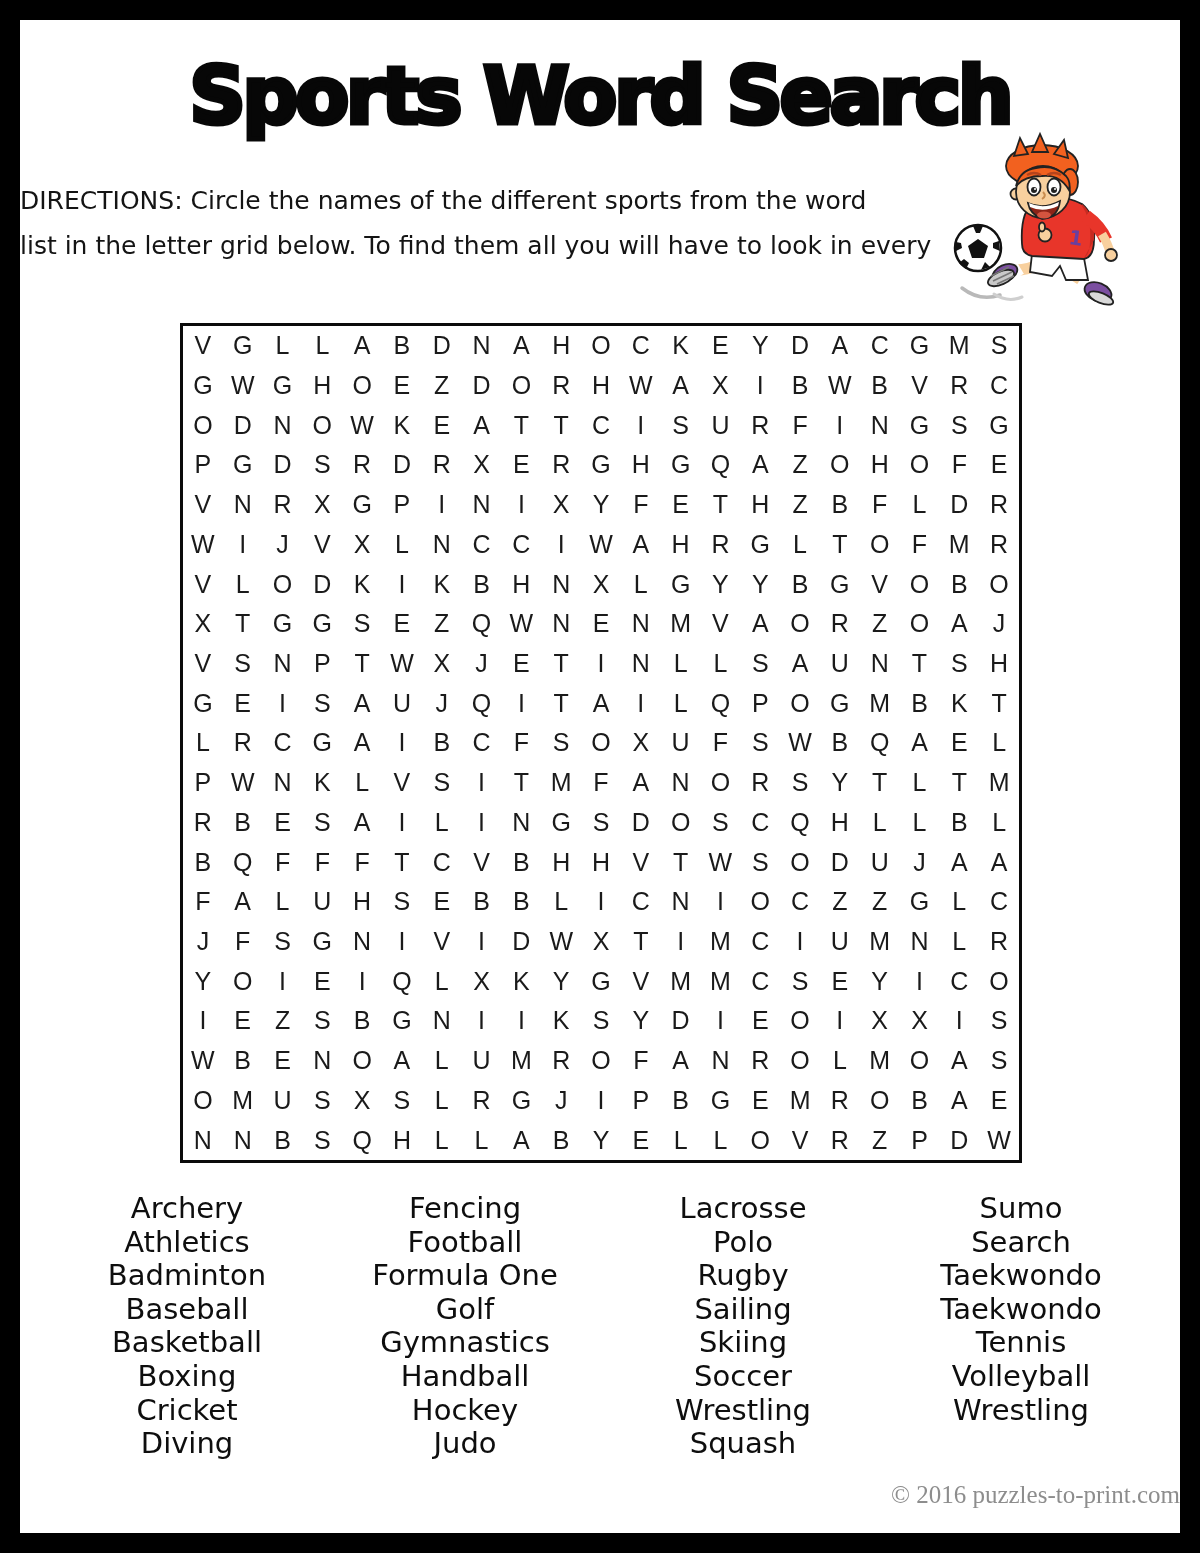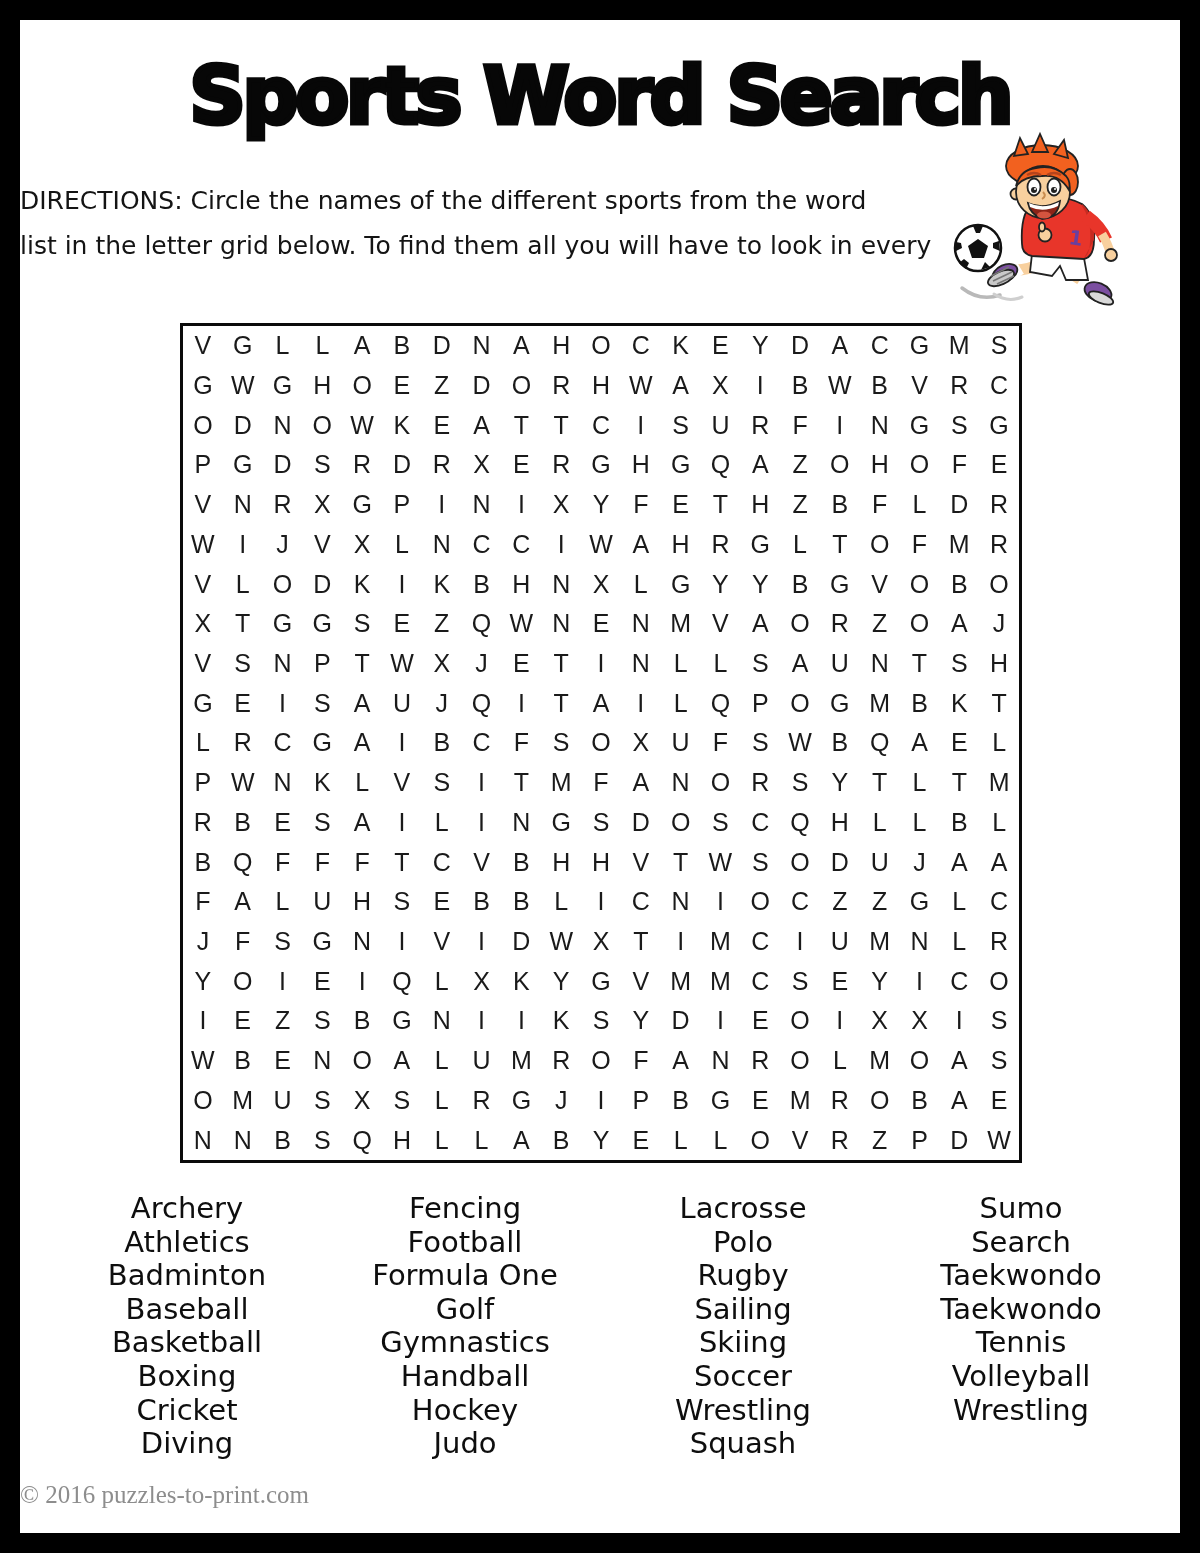--- a/index.html
+++ b/index.html
@@ -15,21 +15,21 @@
   .grid-box{position:absolute;left:160px;top:303px;width:836px;height:834px;
             border:3px solid #0a0a0a;display:grid;
             grid-template-columns:repeat(21,1fr);grid-template-rows:repeat(21,1fr);
             background:#fff;}
   .cell{display:flex;align-items:center;justify-content:center;
         font-family:"Liberation Sans","DejaVu Sans",sans-serif;font-size:25px;color:#1a1a1a;}
   .words{position:absolute;left:28px;top:1172px;width:1112px;display:grid;
          grid-template-columns:repeat(4,1fr);}
   .word-col{text-align:center;}
   .word{height:33.6px;line-height:33.6px;font-size:29px;color:#0e0e0e;white-space:nowrap;}
-  .footer{position:absolute;top:1461px;left:0;width:100%;text-align:left;
+  .footer{position:absolute;top:1461px;left:0;width:100%;text-align:right;
           font-family:"Liberation Serif","DejaVu Serif",serif;font-size:25px;color:#8d8d8d;}
   .boy{position:absolute;left:928px;top:110px;width:184px;height:180px;}
 </style>
 </head>
 <body>
 
 <div class="frame">
   <div class="page">
 
     <div class="title">Sports Word Search</div>

